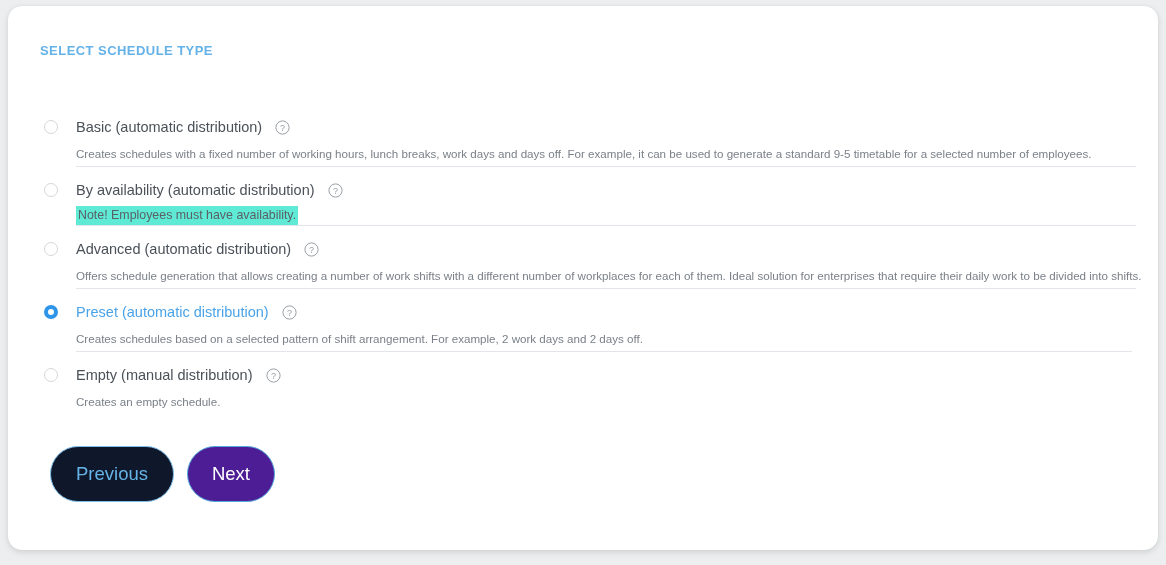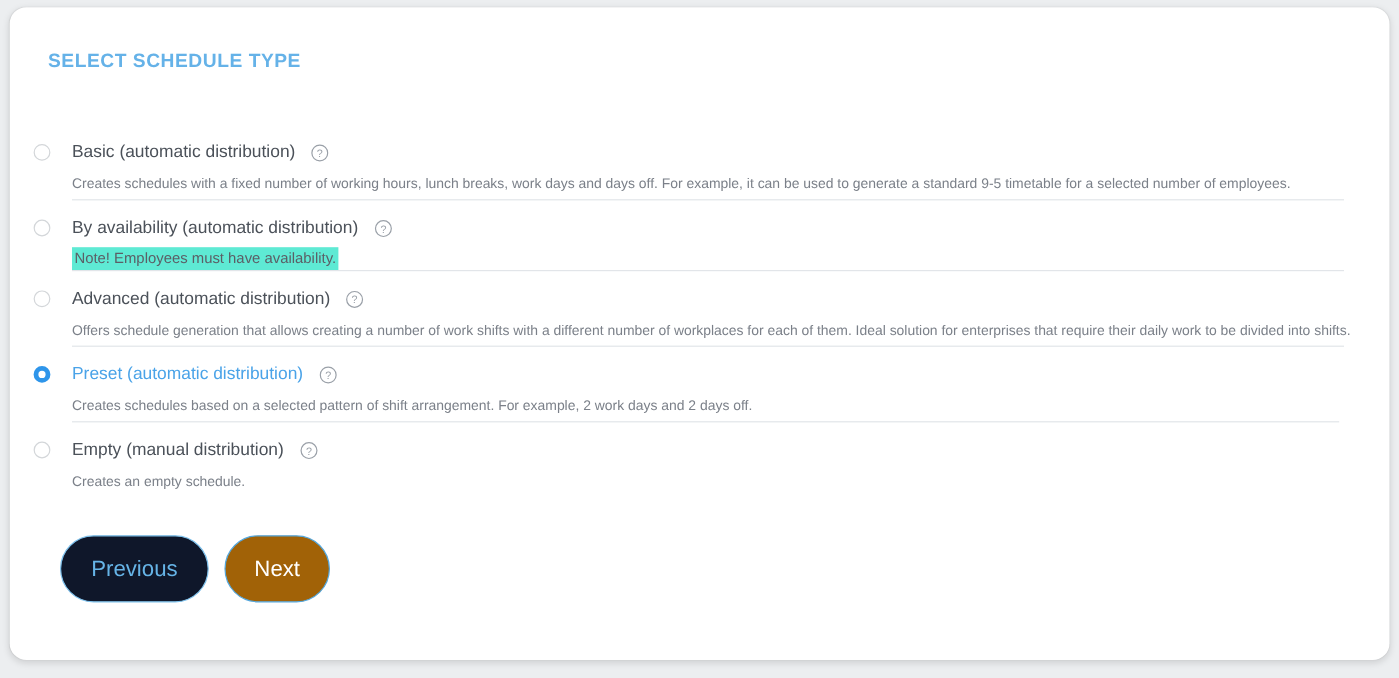--- a/index.html
+++ b/index.html
@@ -21,28 +21,28 @@
     height: 544px;
     background: #ffffff;
     border-radius: 14px;
     box-shadow: 0 2px 6px rgba(0,0,0,0.13), 0 0 1px rgba(0,0,0,0.10);
     box-sizing: border-box;
   }
   .section-title {
     position: absolute;
     left: 32px;
     top: 37px;
-    font-size: 16px;
+    font-size: 13px;
     font-weight: bold;
     letter-spacing: 0.45px;
     color: #65b2e8;
   }
   .options {
     position: absolute;
-    left: 20px;
+    left: 36px;
     top: 108px;
     width: 1092px;
   }
   .option {
     position: relative;
   }
   .opt-head {
     display: flex;
     align-items: center;
     height: 26px;
@@ -130,21 +130,21 @@
     height: 56px;
     background: #0f172a;
     border: 1px solid #7ec1ec;
     color: #66b4e7;
     font-size: 18.5px;
     margin-right: 13px;
   }
   .btn-next {
     width: 88px;
     height: 56px;
-    background: #a16207;
+    background: #4c1d95;
     border: 1px solid #54a7dd;
     color: #ffffff;
     font-size: 18.5px;
   }
   .gap-6 { height: 6px; }
   .gap-10 { height: 10px; }
 </style>
 </head>
 <body>
 

